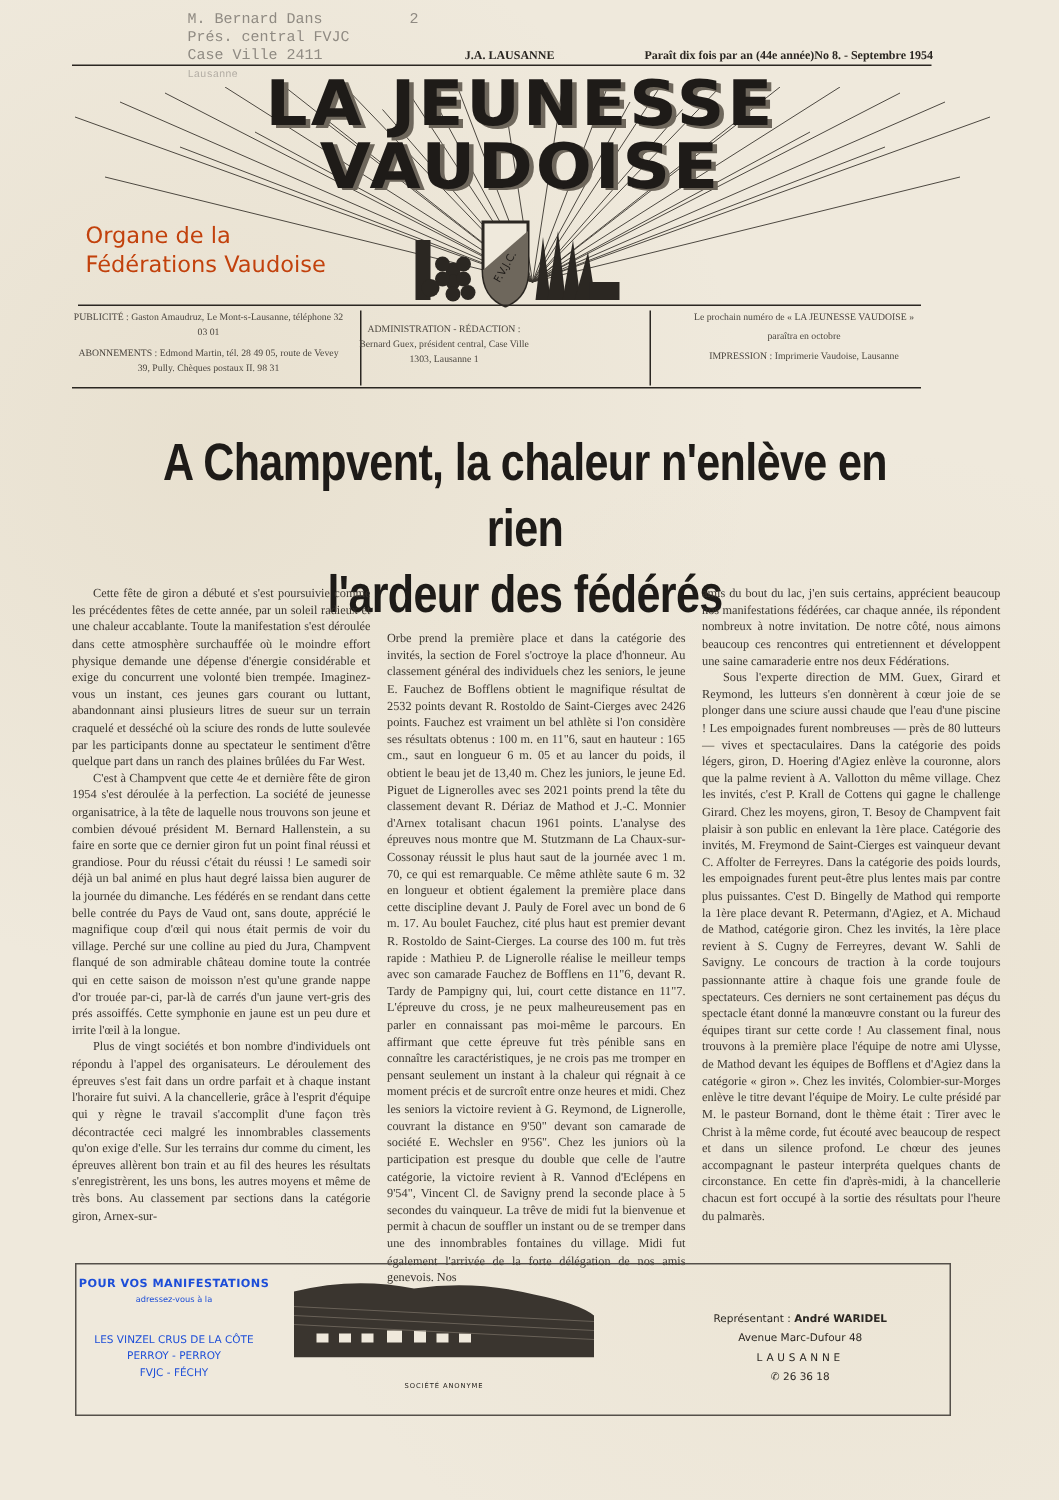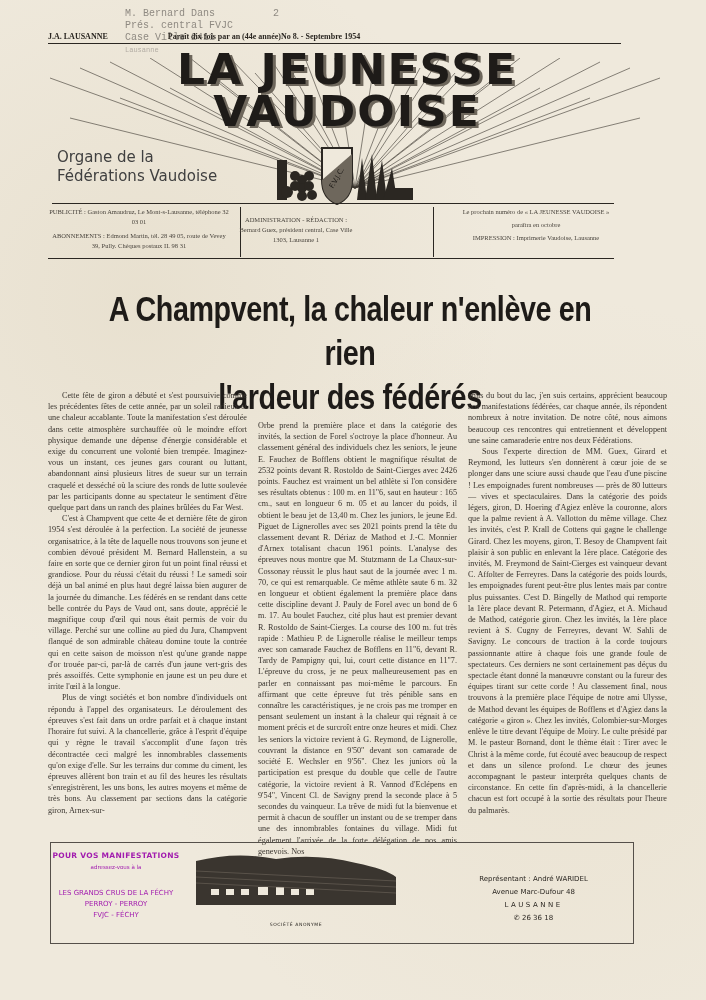--- a/index.html
+++ b/index.html
@@ -16,32 +16,32 @@
   .page { position: absolute; left: 0; top: 0; width: 706px; height: 1000px; }
 
   
   .stamp { position: absolute; left: 125px; top: 8px; font-family: "Liberation Mono", monospace;
     font-size: 10px; line-height: 12px; color: #8f8a82; }
   .stamp .row { white-space: nowrap; }
   .stamp .num { position: absolute; left: 148px; top: 0; }
 
   
   .topline { position: absolute; left: 48px; right: 48px; top: 29px; height: 12px;
-    font-size: 8px; font-weight: bold; display: flex; justify-content: flex-start; align-items: flex-end; }
+    font-size: 8px; font-weight: bold; display: flex; justify-content: flex-end; align-items: flex-end; }
   .topline span { white-space: nowrap; }
   .rule-top { position: absolute; left: 48px; right: 85px; top: 43px; border-top: 1.5px solid #2b2722; }
 
   
   .masthead { position: absolute; left: 52px; top: 48px; width: 590px; height: 40px;
     font-family: "DejaVu Sans", sans-serif; font-weight: bold; font-size: 44px; line-height: 44px;
     letter-spacing: 2px; color: #1e1b18; text-align: center;
     text-shadow: 3px 2px 0 #6e675c; transform: scaleY(0.95); }
   .rays { position: absolute; left: 40px; top: 58px; width: 630px; height: 150px; }
   .tag-left, .tag-right { position: absolute; font-family: "DejaVu Sans", sans-serif;
-    font-size: 15px; line-height: 19px; color: #404040; }
+    font-size: 15px; line-height: 19px; color: #c2410c; }
   .tag-left { left: 57px; top: 148px; }
   .tag-right { left: 465px; top: 148px; }
   .emblem { position: absolute; left: 257px; top: 140px; width: 160px; height: 66px; }
   .rule-mast { position: absolute; left: 52px; right: 92px; top: 203px; border-top: 1.5px solid #2b2722; }
 
   
   .infobox { position: absolute; top: 207px; font-size: 6.5px; line-height: 10px; color: #4a453e; text-align: center; }
   .info-pub { left: 48px; width: 182px; }
   .info-adm { left: 236px; width: 120px; top: 215px; }
   .info-next { left: 436px; width: 200px; }
@@ -58,33 +58,33 @@
     text-align: justify; color: #3a352f; hyphens: auto; }
   .col p { margin: 0; text-indent: 14px; }
   .col-1 { left: 48px; }
   .col-2 { left: 258px; margin-top: 30px; }
   .col-3 { left: 468px; }
 
   
   .ad { position: absolute; left: 50px; top: 842px; width: 582px; height: 100px;
     border: 1px solid #55504a; border-top-width: 1px; }
   .ad-left { position: absolute; left: 0; top: 8px; width: 130px; text-align: center;
-    font-family: "DejaVu Sans", sans-serif; color: #a21caf; }
+    font-family: "DejaVu Sans", sans-serif; color: #1d4ed8; }
   .ad-left .a1 { font-size: 7.5px; font-weight: bold; letter-spacing: 0.3px; }
   .ad-left .a2 { font-size: 5.5px; margin-top: 4px; }
   .ad-left .a3 { font-size: 7px; line-height: 11px; margin-top: 18px; }
   .ad-center { position: absolute; left: 145px; top: 8px; width: 200px; height: 84px; }
   .ad-title { position: absolute; left: 0; top: 54px; width: 200px; text-align: center;
     font-family: "DejaVu Sans", sans-serif; font-weight: bold; font-size: 12.5px; letter-spacing: 0.5px;
     border-top: 1.5px solid #2b2722; border-bottom: 1.5px solid #2b2722; line-height: 15px; }
   .ad-sub { position: absolute; left: 0; top: 71px; width: 200px; text-align: center; font-size: 4.5px;
     font-family: "DejaVu Sans", sans-serif; letter-spacing: 0.6px; }
   .ad-right { position: absolute; left: 390px; top: 30px; width: 185px; text-align: center;
     font-family: "DejaVu Sans", sans-serif; font-size: 7px; line-height: 13px; color: #2b2722; }
-  .ad-right b { font-weight: normal; }
+  .ad-right b { font-weight: bold; }
   .ad-right .city { letter-spacing: 2.5px; }
 </style>
 </head>
 <body>
 
 <div class="page">
 
   <div class="stamp">
     <div class="row">M. Bernard Dans</div>
     <div class="row">Prés. central FVJC</div>
@@ -201,21 +201,21 @@
   <div class="col col-3">
     <p style="text-indent:0">amis du bout du lac, j'en suis certains, apprécient beaucoup nos manifestations fédérées, car chaque année, ils répondent nombreux à notre invitation. De notre côté, nous aimons beaucoup ces rencontres qui entretiennent et développent une saine camaraderie entre nos deux Fédérations.</p>
     <p>Sous l'experte direction de MM. Guex, Girard et Reymond, les lutteurs s'en donnèrent à cœur joie de se plonger dans une sciure aussi chaude que l'eau d'une piscine ! Les empoignades furent nombreuses — près de 80 lutteurs — vives et spectaculaires. Dans la catégorie des poids légers, giron, D. Hoering d'Agiez enlève la couronne, alors que la palme revient à A. Vallotton du même village. Chez les invités, c'est P. Krall de Cottens qui gagne le challenge Girard. Chez les moyens, giron, T. Besoy de Champvent fait plaisir à son public en enlevant la 1ère place. Catégorie des invités, M. Freymond de Saint-Cierges est vainqueur devant C. Affolter de Ferreyres. Dans la catégorie des poids lourds, les empoignades furent peut-être plus lentes mais par contre plus puissantes. C'est D. Bingelly de Mathod qui remporte la 1ère place devant R. Petermann, d'Agiez, et A. Michaud de Mathod, catégorie giron. Chez les invités, la 1ère place revient à S. Cugny de Ferreyres, devant W. Sahli de Savigny. Le concours de traction à la corde toujours passionnante attire à chaque fois une grande foule de spectateurs. Ces derniers ne sont certainement pas déçus du spectacle étant donné la manœuvre constant ou la fureur des équipes tirant sur cette corde ! Au classement final, nous trouvons à la première place l'équipe de notre ami Ulysse, de Mathod devant les équipes de Bofflens et d'Agiez dans la catégorie « giron ». Chez les invités, Colombier-sur-Morges enlève le titre devant l'équipe de Moiry. Le culte présidé par M. le pasteur Bornand, dont le thème était : Tirer avec le Christ à la même corde, fut écouté avec beaucoup de respect et dans un silence profond. Le chœur des jeunes accompagnant le pasteur interpréta quelques chants de circonstance. En cette fin d'après-midi, à la chancellerie chacun est fort occupé à la sortie des résultats pour l'heure du palmarès.</p>
   </div>
 
   <div class="ad">
     <div class="ad-left">
       <div class="a1">POUR VOS MANIFESTATIONS</div>
       <div class="a2">adressez-vous à la</div>
       <div class="a3">
-        <div>LES GRANDS CRUS DE LA FÉCHY</div>
+        <div>LES VINZEL CRUS DE LA CÔTE</div>
         <div>PERROY - PERROY</div>
         <div>FVJC - FÉCHY</div>
       </div>
     </div>
     <div class="ad-center">
       <svg width="200" height="54" viewBox="0 0 200 54">
         <path d="M0 10 Q40 0 80 8 Q120 2 160 12 Q190 18 200 26 L200 54 L0 54 Z" fill="#3a352f"></path>
         <g fill="#efe9dc">
           <rect x="15" y="38" width="8" height="6"></rect>
             <rect x="30" y="38" width="8" height="6"></rect>

